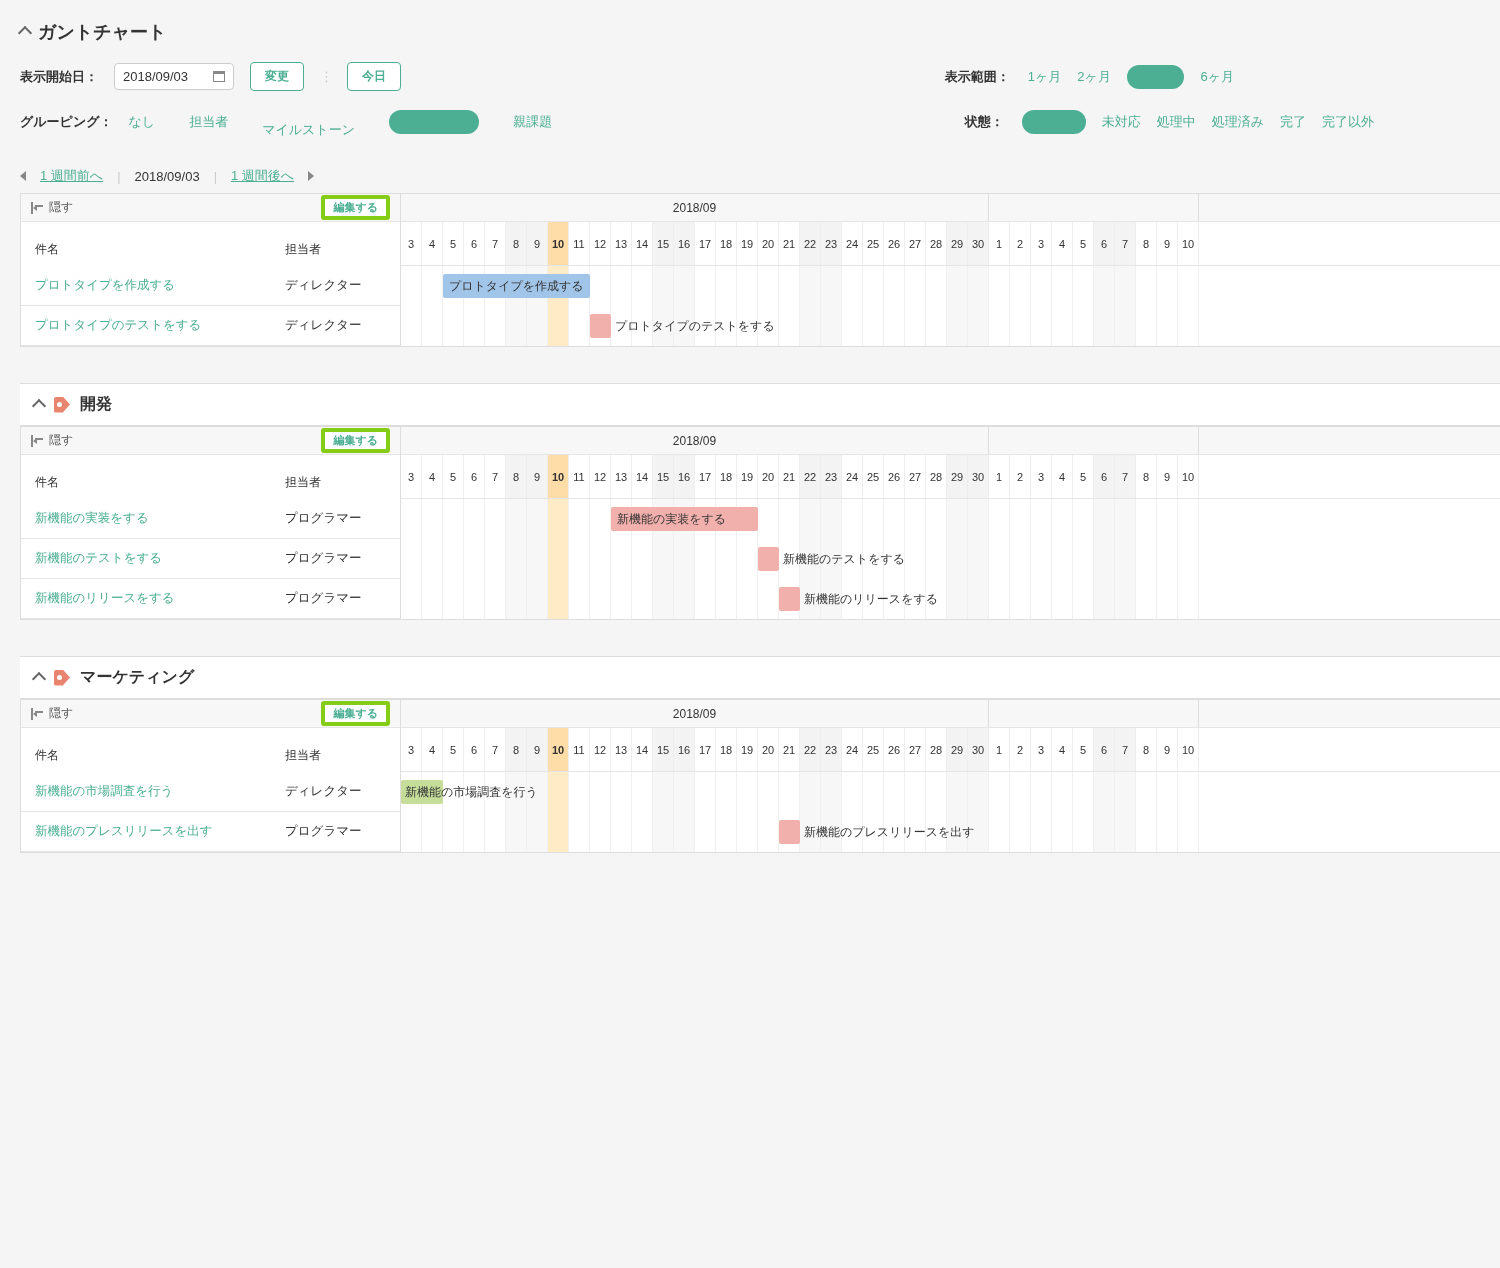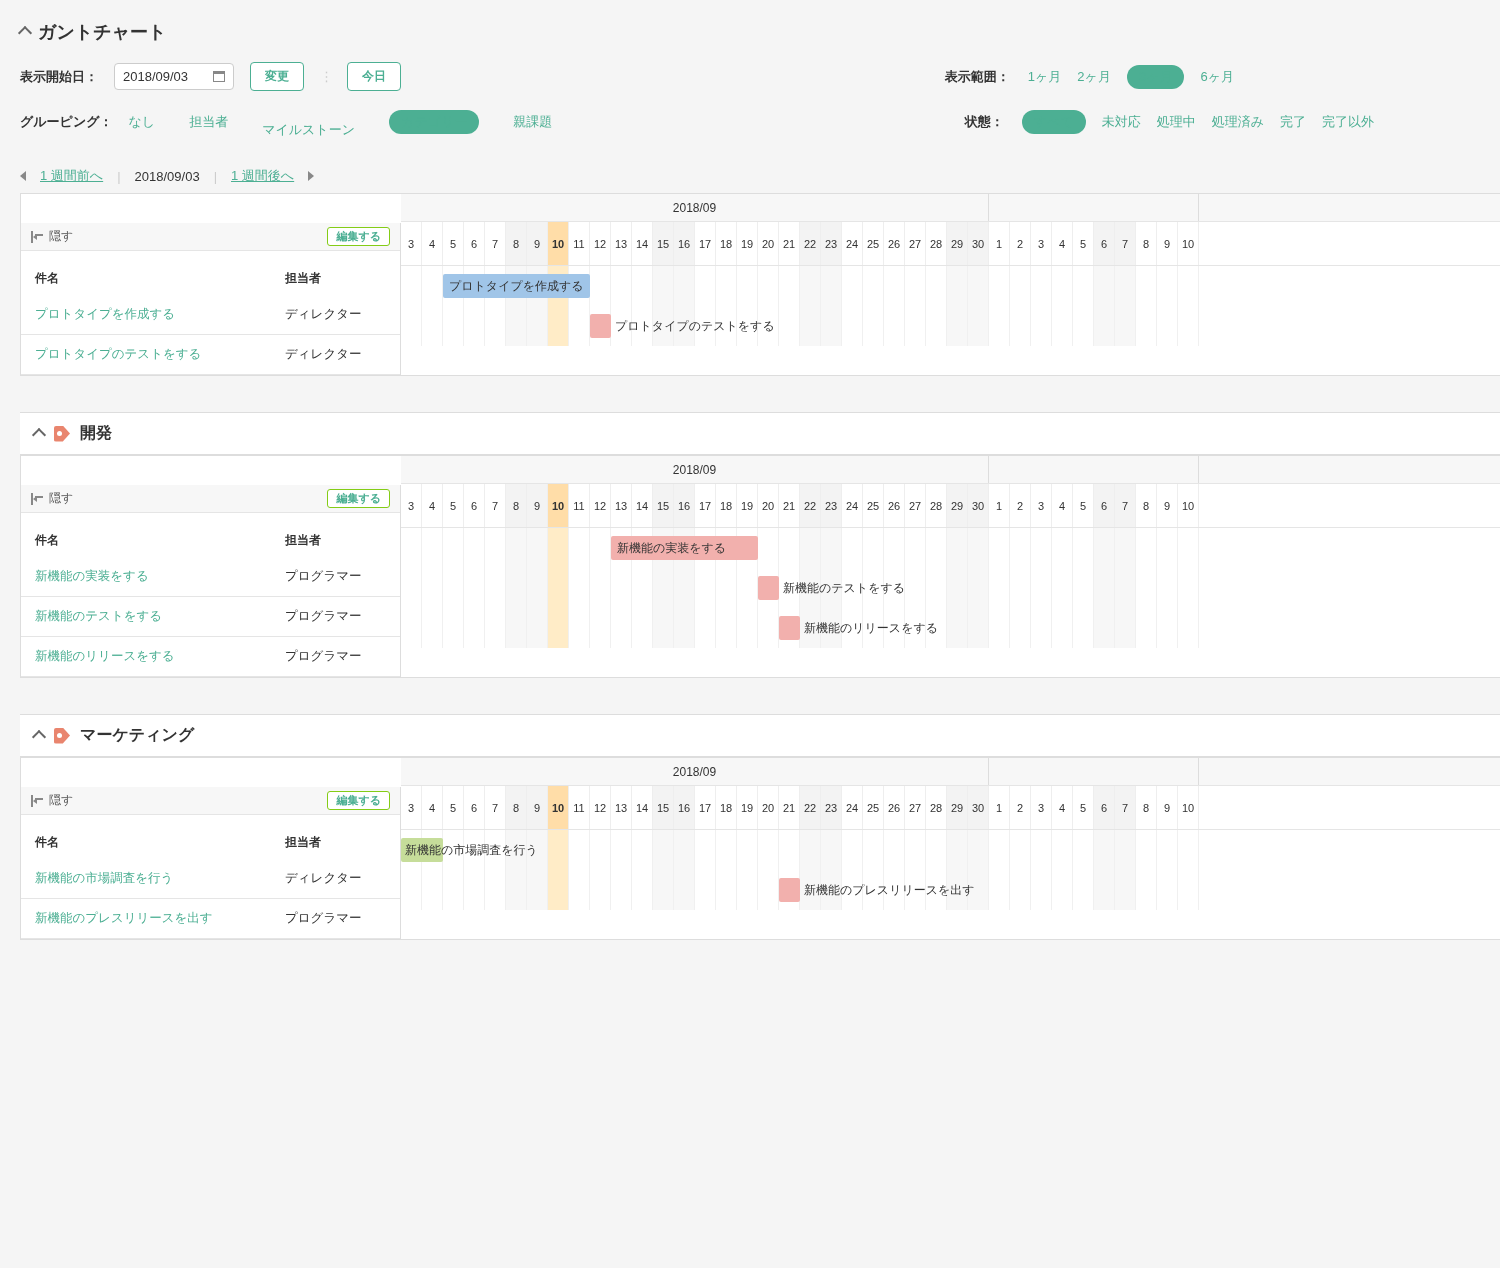--- a/index.html
+++ b/index.html
@@ -108,47 +108,45 @@
   .gantt {
     display:flex;
     border:1px solid #ddd;
     border-right:none;
     background:#fff;
   }
   .left-pane {
     width:380px;
     flex:none;
     border-right:1px solid #ddd;
-    margin-top:29px;
   }
   .left-toolbar, .month-header, .day-header, .row {
     border-bottom:1px solid #e5e5e5;
   }
   .left-toolbar {
     height:28px;
     display:flex; align-items:center; justify-content:space-between;
     padding:0 10px;
     background:#f7f7f7;
     font-size:12px;
   }
   .hide-btn {display:flex;align-items:center;gap:6px;color:#555;}
   .hide-icon{width:12px;height:12px;border-left:2px solid #888;position:relative;}
   .hide-icon::before{content:"";position:absolute;top:3px;left:2px;width:8px;height:2px;background:#888;}
   .hide-icon::after{content:"";position:absolute;top:3px;left:0;width:0;height:0;border-top:3px solid transparent;border-bottom:3px solid transparent;border-right:4px solid #888;}
   .edit-btn {
-    border:1px solid #84cc16;color:#4caf93;background:#fff;
+    border:4px solid #84cc16;color:#4caf93;background:#fff;
     padding:1px 8px;border-radius:3px;font-size:11px;font-weight:bold;
   }
   .left-cols-header {
     height:44px;
     display:flex; align-items:flex-end;
     padding:0 0 8px 14px;
     font-size:12px;
     color:#333;
-    font-weight:bold;
   }
   .col-subject{width:250px;}
   .col-assignee{flex:1;}
   .row {
     height:40px;
     display:flex; align-items:center;
     padding-left:14px;
     font-size:12.5px;
   }
   .row .subject{width:250px;color:#4caf93;}

